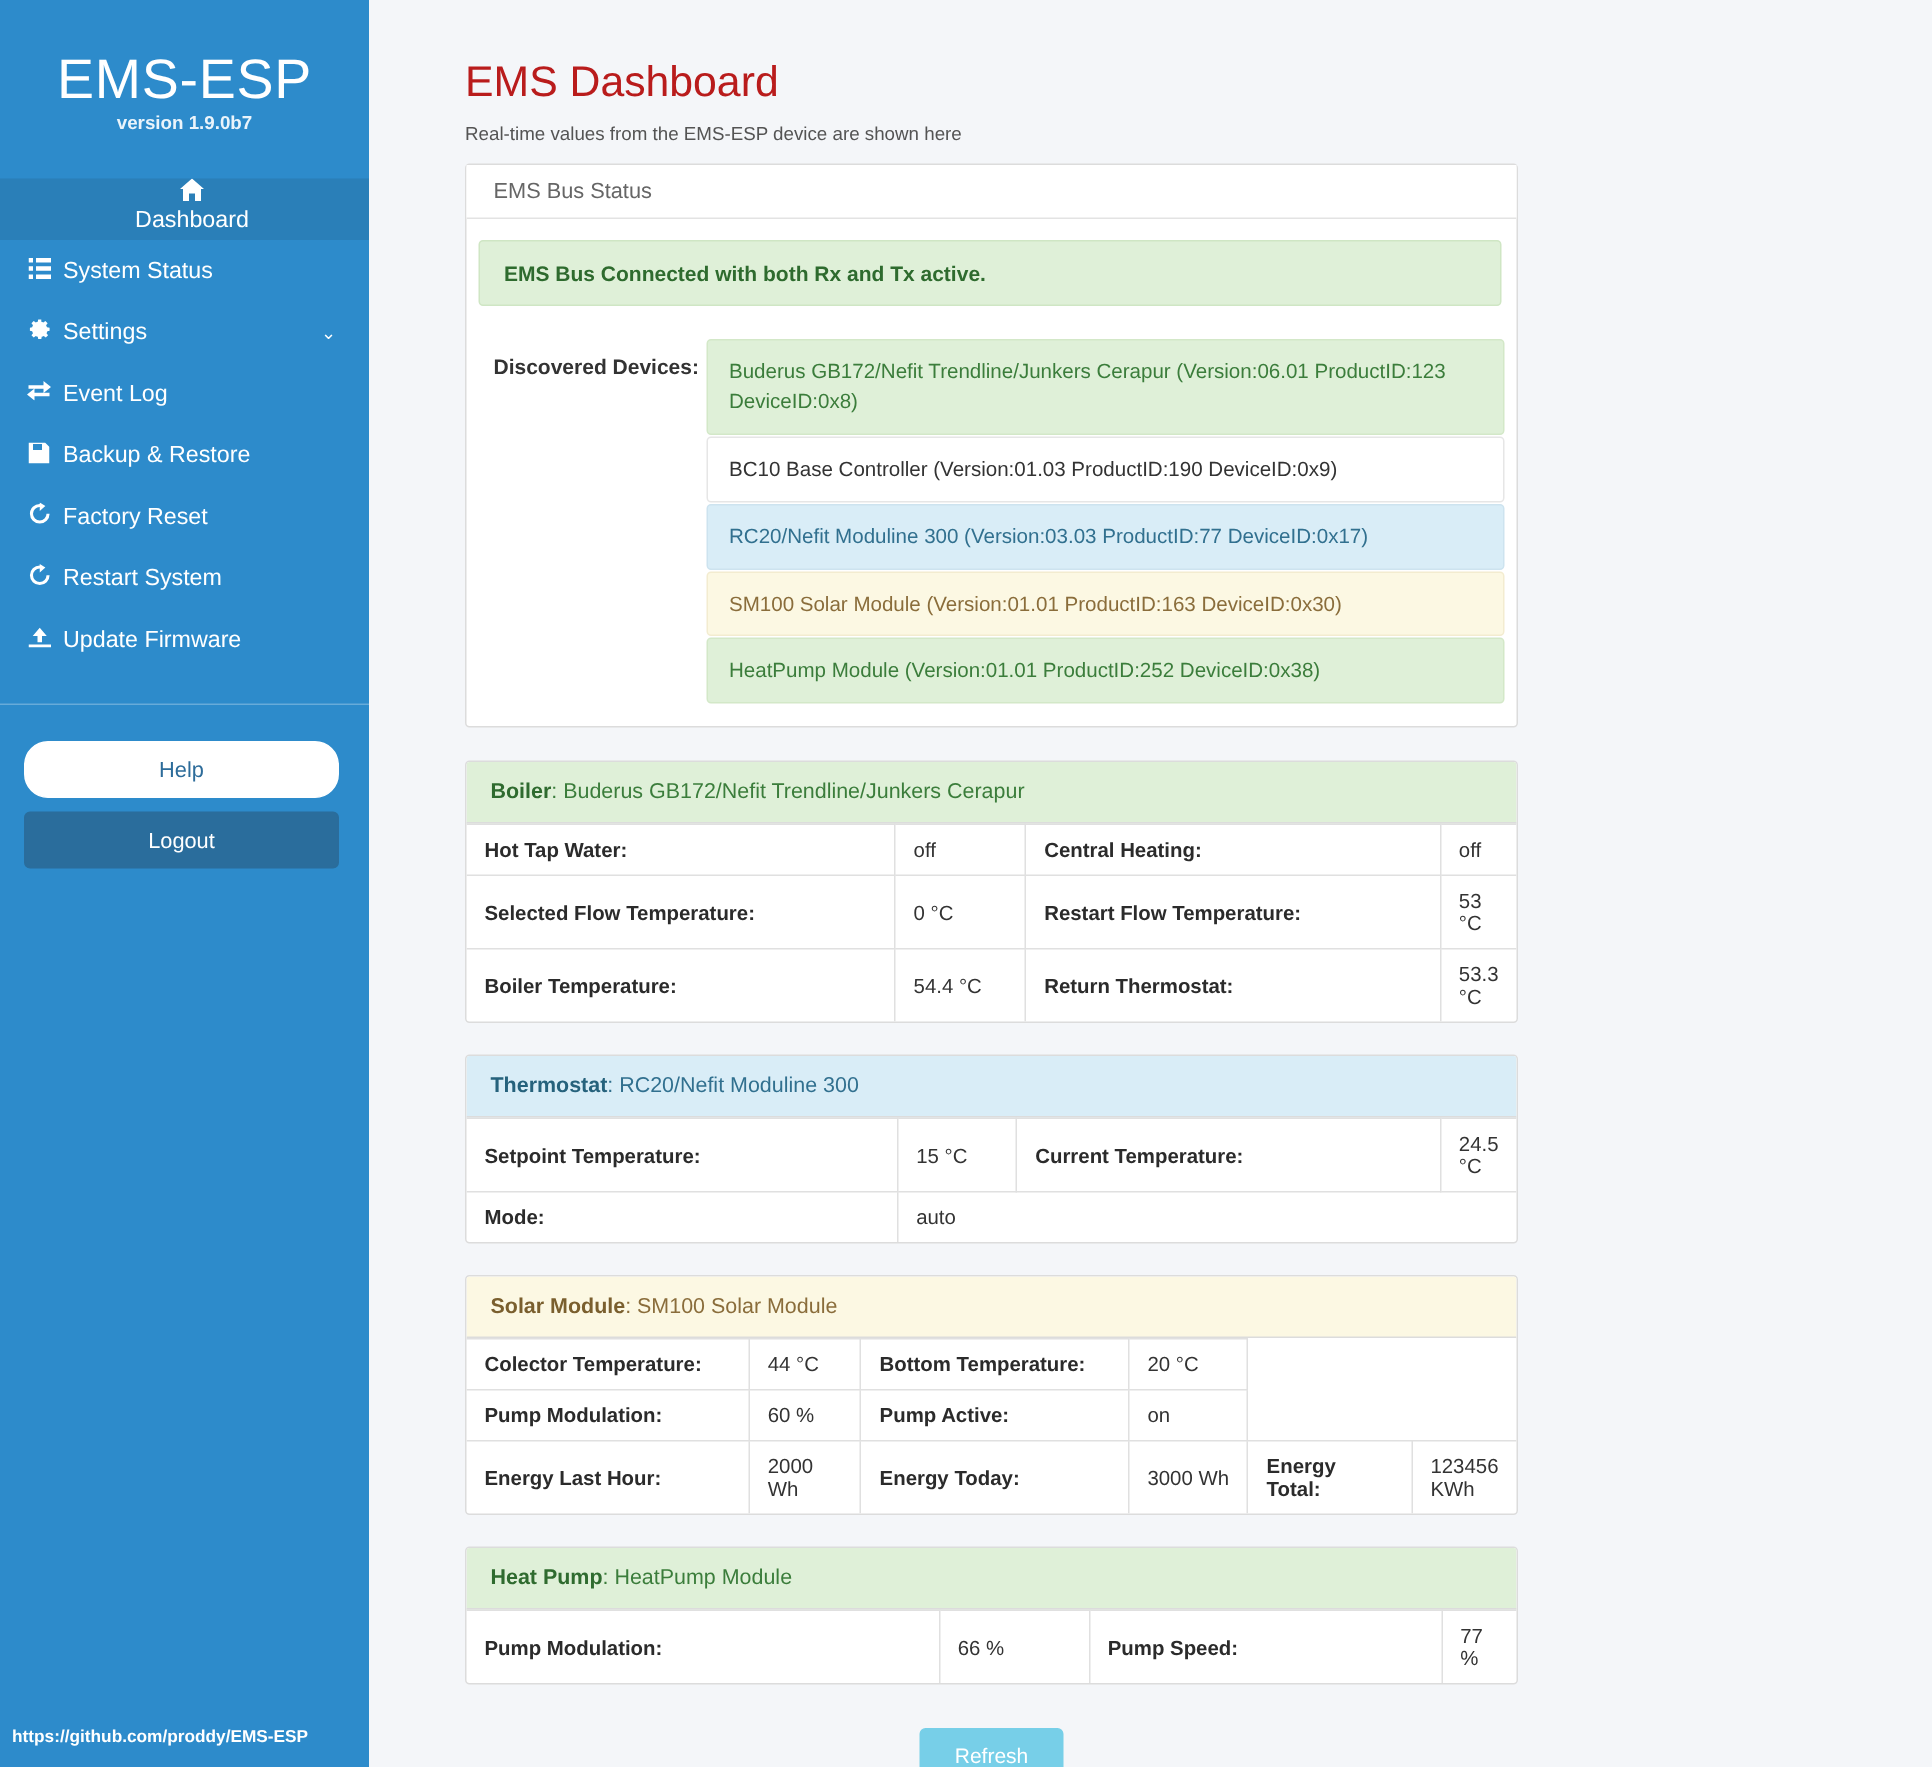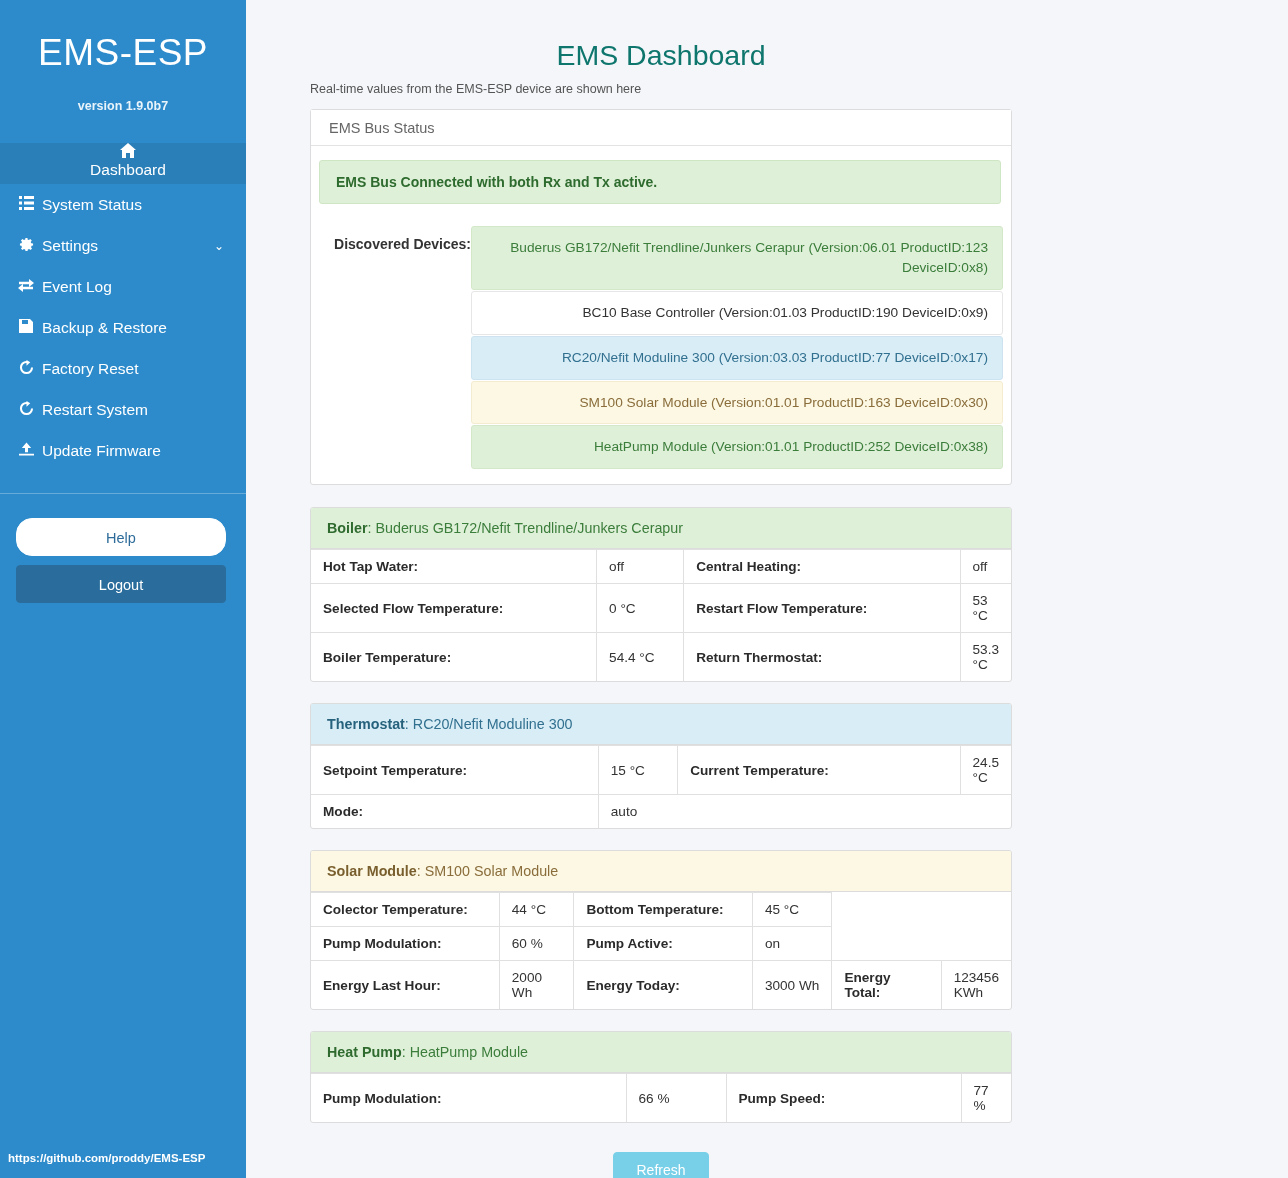--- a/index.html
+++ b/index.html
@@ -27,21 +27,21 @@
   .brand-title {
     font-size: 37px;
     color: #fff;
     letter-spacing: .5px;
     line-height: 1;
     font-weight: 400;
   }
   .brand-version {
     font-size: 12.5px;
     font-weight: bold;
-    margin-top: 28px;
+    margin-top: 4px;
     color: #eaf4fb;
   }
   .nav { margin-top: 4px; }
   .nav-item {
     display: flex; align-items: center;
     height: 41px;
     padding: 0 0 0 10px;
     font-size: 15.5px;
     color: #ffffff;
     cursor: pointer;
@@ -82,22 +82,22 @@
     text-decoration: none;
   }
 
   
   .main {
     flex: 1; height: 1178px; overflow: hidden;
     padding: 38px 64px 0 64px;
     background: #f4f6f9;
   }
   .page-title {
-    font-size: 28.5px; color: #0f766e; font-weight: 400;
-    margin: 0 0 10px 0; line-height: 1.2; text-align: center;
+    font-size: 28.5px; color: #b91c1c; font-weight: 400;
+    margin: 0 0 10px 0; line-height: 1.2;
   }
   .page-sub {
     font-size: 12.5px; color: #545454; margin: 0 0 13px 0;
   }
 
   .panel {
     background: #fff;
     border: 1px solid #dcdcdc;
     border-radius: 3px;
     margin-bottom: 22px;
@@ -111,21 +111,21 @@
   .alert-success {
     margin: 14px 10px 14px 8px;
     background: #dff0d8;
     border: 1px solid #cfe6c4;
     border-radius: 3px;
     padding: 13px 16px;
     font-size: 14px;
     color: #2e6b2e;
     font-weight: bold;
   }
-  .disc-row { display: flex; padding: 0 0 14px 0; text-align: right; }
+  .disc-row { display: flex; padding: 0 0 14px 0; }
   .disc-label {
     width: 160px; min-width: 160px;
     font-size: 14px; font-weight: bold; color: #333;
     padding: 16px 0 0 18px; line-height: 1.45;
   }
   .disc-list { flex: 1; padding-right: 8px; padding-top: 8px; }
   .disc-item {
     font-size: 13.7px;
     padding: 11px 14px;
     border: 1px solid transparent;
@@ -359,21 +359,21 @@
     <div class="dev-panel">
       <div class="dev-head h-cream">
         <b>Solar Module</b><span>: SM100 Solar Module</span>
       </div>
       <table class="dev">
         <tbody>
             <tr>
           <td class="lbl" style="width:190px">Colector Temperature:</td>
           <td style="width:75px">44 °C</td>
           <td class="lbl" style="width:180px">Bottom Temperature:</td>
-          <td style="width:80px">45 °C</td>
+          <td style="width:80px">20 °C</td>
           <td style="border:none"></td>
         </tr>
         <tr>
           <td class="lbl">Pump Modulation:</td>
           <td>60 %</td>
           <td class="lbl">Pump Active:</td>
           <td>on</td>
           <td style="border:none"></td>
         </tr>
         <tr>

